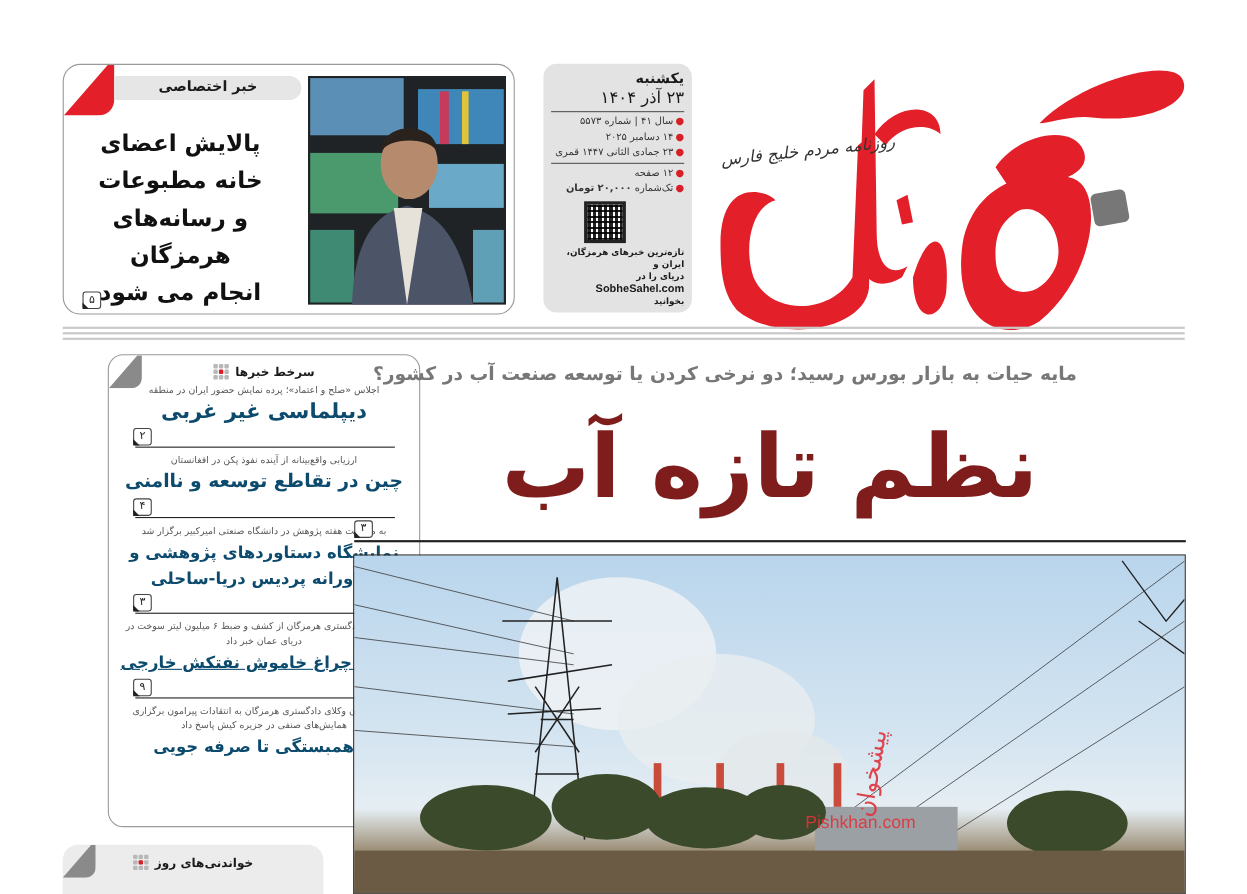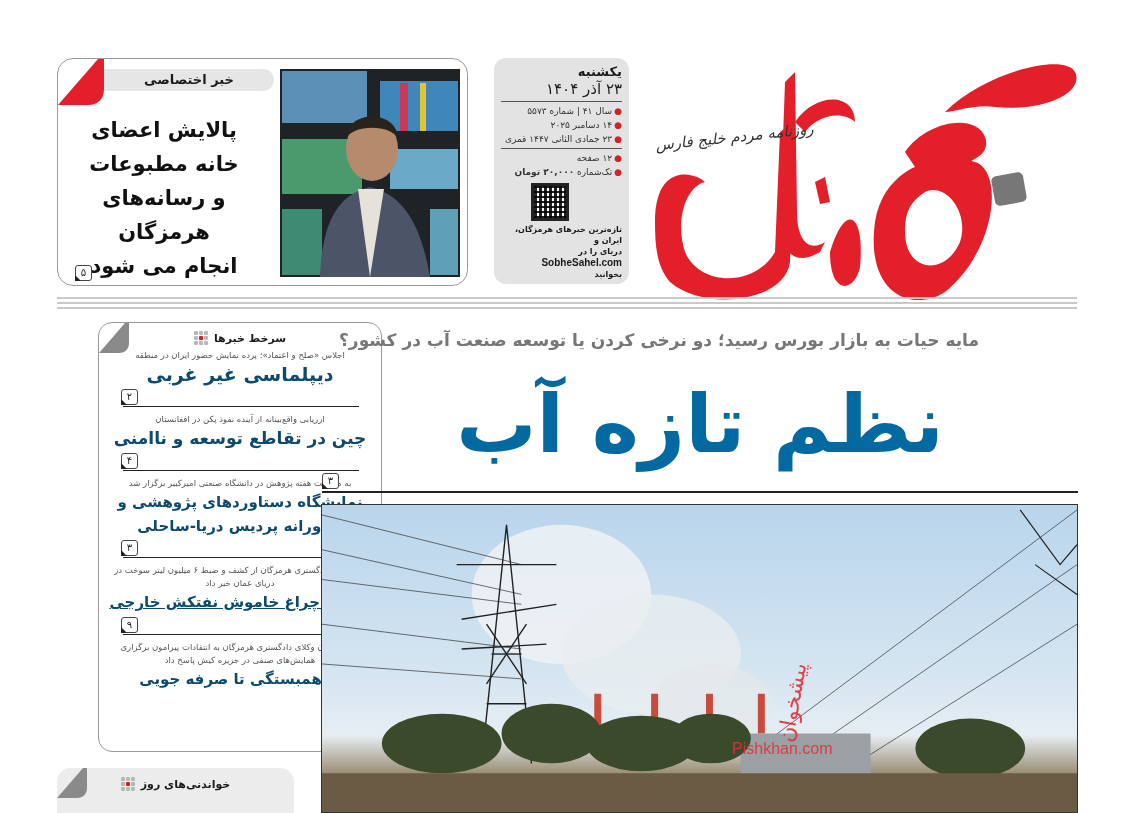--- a/index.html
+++ b/index.html
@@ -62,21 +62,21 @@
   .item .foot .pageno { left: -2px; top: 2px; }
 
   .sidebar2 { position: absolute; left: 57px; top: 768px; width: 237px; height: 60px;
     border-radius: 14px; background: #ececec; overflow: hidden; }
   .sidebar2 .fold { position: absolute; left: 0; top: 0; width: 30px; height: 30px; }
 
   
   .subhead { position: absolute; left: 320px; top: 330px; width: 678px; text-align: center;
     font-weight: bold; font-size: 17px; color: #777; }
   .main-headline { position: absolute; left: 320px; top: 370px; width: 760px; text-align: center;
-    font-weight: bold; font-size: 80px; line-height: 110px; color: #0369a1; letter-spacing: -1px; }
+    font-weight: bold; font-size: 80px; line-height: 110px; color: #7f1d1d; letter-spacing: -1px; }
   .main-rule { position: absolute; left: 322px; top: 491px; width: 756px; height: 1.5px; background: #222; }
   .main-pageno { left: 322px; top: 473px; }
   .main-photo { position: absolute; left: 321px; top: 504px; width: 757px; height: 309px;
     border: 1px solid #333; overflow: hidden; background: linear-gradient(180deg, #b9d5ec 0%, #d5e5f1 55%, #e6eef3 75%, #8c7a5c 90%, #6b5a44 100%); }
   .main-photo svg { position: absolute; left: 0; top: 0; width: 100%; height: 100%; }
   .watermark { position: absolute; left: 410px; top: 235px; font-family: "Liberation Sans", sans-serif;
     color: #e0333b; font-size: 16px; direction: ltr; opacity: 0.9; }
   .watermark-fa { position: absolute; left: 430px; top: 185px; color: #e0333b; font-family: "DejaVu Serif", serif;
     font-size: 22px; transform: rotate(-80deg); opacity: 0.9; }
 </style>

